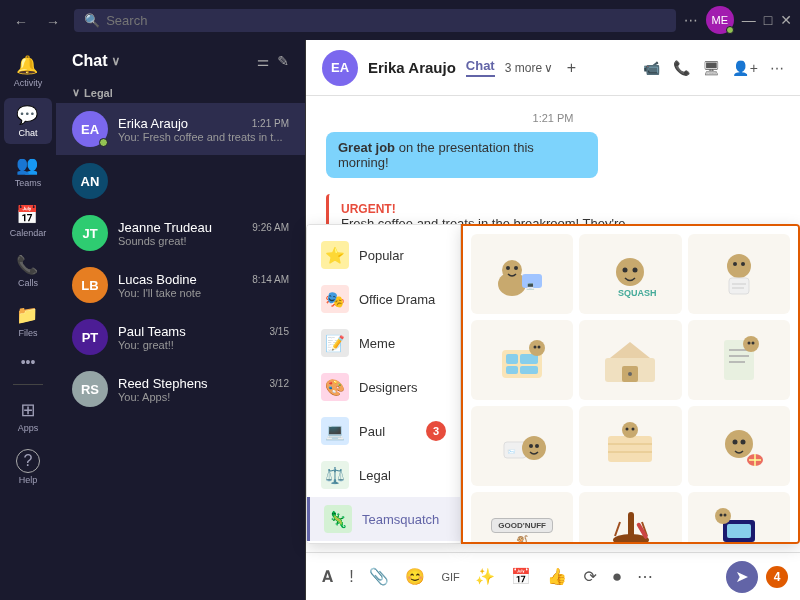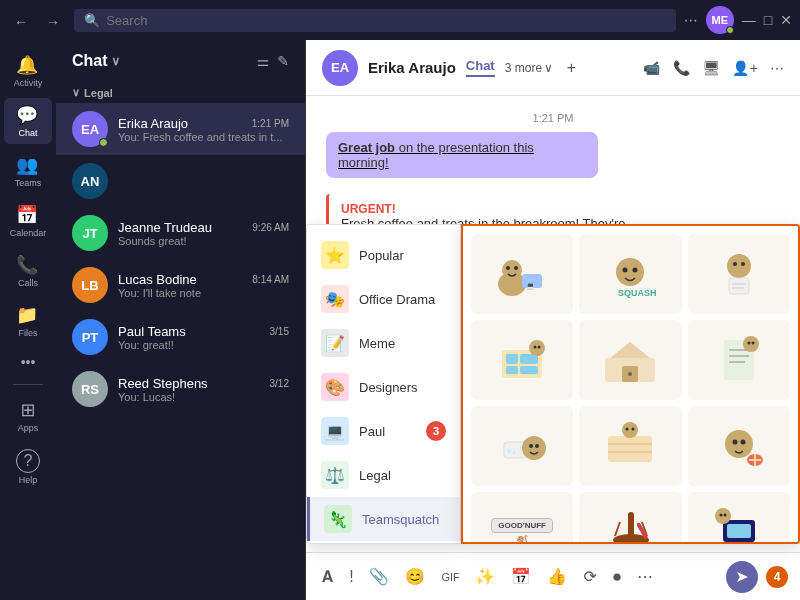--- a/index.html
+++ b/index.html
@@ -9,21 +9,21 @@
     .titlebar {
       display: flex; align-items: center; background: #1a1a2e; height: 40px; padding: 0 8px; flex-shrink: 0;
     }
     .titlebar-nav { display: flex; gap: 6px; margin-right: 8px; }
     .titlebar-nav button { background: none; border: none; color: #aaa; font-size: 14px; cursor: pointer; padding: 4px 6px; }
     .titlebar-search { flex: 1; background: #2d2d4e; border: none; border-radius: 4px; padding: 4px 10px; color: #ddd; font-size: 13px; display: flex; align-items: center; }
     .titlebar-search input { background: none; border: none; color: #ddd; font-size: 13px; width: 100%; outline: none; }
     .titlebar-search-icon { color: #aaa; margin-right: 6px; }
     .titlebar-actions { display: flex; align-items: center; gap: 8px; margin-left: 8px; }
     .titlebar-actions button { background: none; border: none; color: #aaa; font-size: 14px; cursor: pointer; }
-    .avatar-circle { width: 28px; height: 28px; border-radius: 50%; background: #8b5cf6; display: flex; align-items: center; justify-content: center; color: white; font-size: 11px; font-weight: bold; position: relative; }
+    .avatar-circle { width: 28px; height: 28px; border-radius: 50%; background: #a21caf; display: flex; align-items: center; justify-content: center; color: white; font-size: 11px; font-weight: normal; position: relative; }
     .avatar-dot { width: 8px; height: 8px; border-radius: 50%; background: #92c353; position: absolute; bottom: 0; right: 0; border: 1px solid #1a1a2e; }
 
     
     .main { display: flex; flex: 1; overflow: hidden; }
 
     
     .rail { width: 56px; background: #1a1a2e; display: flex; flex-direction: column; align-items: center; padding: 8px 0; gap: 4px; flex-shrink: 0; }
     .rail-item { display: flex; flex-direction: column; align-items: center; padding: 6px 8px; border-radius: 6px; cursor: pointer; color: #a0a0b8; font-size: 10px; gap: 2px; width: 48px; }
     .rail-item.active { background: #2d2d4e; color: #fff; }
     .rail-icon { font-size: 18px; }
@@ -58,21 +58,21 @@
     .chat-header-tab { font-size: 13px; color: #6264a7; font-weight: 600; border-bottom: 2px solid #6264a7; padding-bottom: 2px; }
     .chat-header-more { color: #555; font-size: 12px; cursor: pointer; display: flex; align-items: center; gap: 2px; }
     .chat-header-add { color: #555; font-size: 16px; cursor: pointer; margin-left: 4px; }
     .chat-header-tools { margin-left: auto; display: flex; gap: 12px; align-items: center; }
     .chat-header-tools button { background: none; border: none; color: #555; font-size: 14px; cursor: pointer; }
 
     
     .messages-area { flex: 1; overflow-y: auto; padding: 16px 20px; display: flex; flex-direction: column; gap: 16px; }
     .message-group { display: flex; flex-direction: column; gap: 4px; }
     .message-time-label { text-align: center; color: #888; font-size: 11px; margin-bottom: 4px; }
-    .message-bubble { background: #c4b5fd; border-radius: 8px; padding: 8px 12px; max-width: 60%; text-decoration: underline; }
+    .message-bubble { background: #7dd3fc; border-radius: 8px; padding: 8px 12px; max-width: 60%; }
     .message-text { font-size: 13px; color: #333; }
     .message-text strong { font-weight: 700; }
     .urgent-banner { background: #fff; border-left: 3px solid #e74c3c; padding: 8px 12px; border-radius: 4px; }
     .urgent-label { color: #e74c3c; font-weight: 700; font-size: 12px; }
     .urgent-text { font-size: 13px; color: #333; }
 
     
     .sticker-panel { position: absolute; bottom: 56px; left: 0; right: 0; display: flex; background: transparent; z-index: 10; }
     .sticker-categories { width: 155px; background: #fff; border: 1px solid #e0e0e0; border-radius: 4px 0 0 4px; padding: 8px 0; box-shadow: 0 4px 16px rgba(0,0,0,0.15); max-height: 320px; overflow-y: auto; }
     .sticker-cat-item { display: flex; align-items: center; gap: 10px; padding: 8px 14px; cursor: pointer; font-size: 13px; color: #333; }
@@ -214,21 +214,21 @@
     </div>
     <div class="chat-info">
       <div class="chat-name-row">
         <span class="chat-name">Lucas Bodine</span>
         <span class="chat-time">8:14 AM</span>
       </div>
       <div class="chat-preview">You: I'll take note</div>
     </div>
   </div>
         <div class="chat-item">
-    <div class="chat-avatar" style="background:#3b82f6">
+    <div class="chat-avatar" style="background:#4c1d95">
       PT
       
     </div>
     <div class="chat-info">
       <div class="chat-name-row">
         <span class="chat-name">Paul Teams</span>
         <span class="chat-time">3/15</span>
       </div>
       <div class="chat-preview">You: great!!</div>
     </div>
@@ -236,21 +236,21 @@
         <div class="chat-item">
     <div class="chat-avatar" style="background:#95a5a6">
       RS
       
     </div>
     <div class="chat-info">
       <div class="chat-name-row">
         <span class="chat-name">Reed Stephens</span>
         <span class="chat-time">3/12</span>
       </div>
-      <div class="chat-preview">You: Lucas!</div>
+      <div class="chat-preview">You: Apps!</div>
     </div>
   </div>
       </div>
   </div>
 
   <div class="chat-main">
 
     <div class="chat-header">
       <div class="chat-header-avatar" style="background:#7b68ee">EA</div>
       <span class="chat-header-name">Erika Araujo</span>

